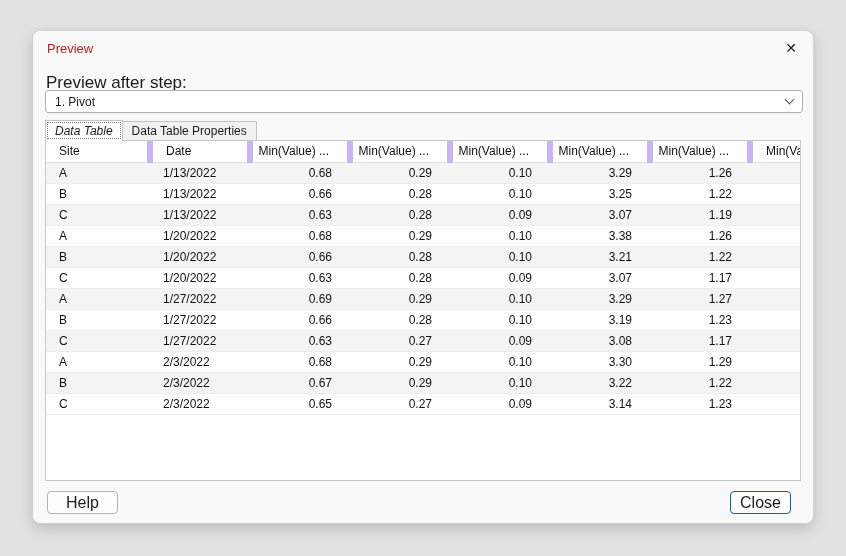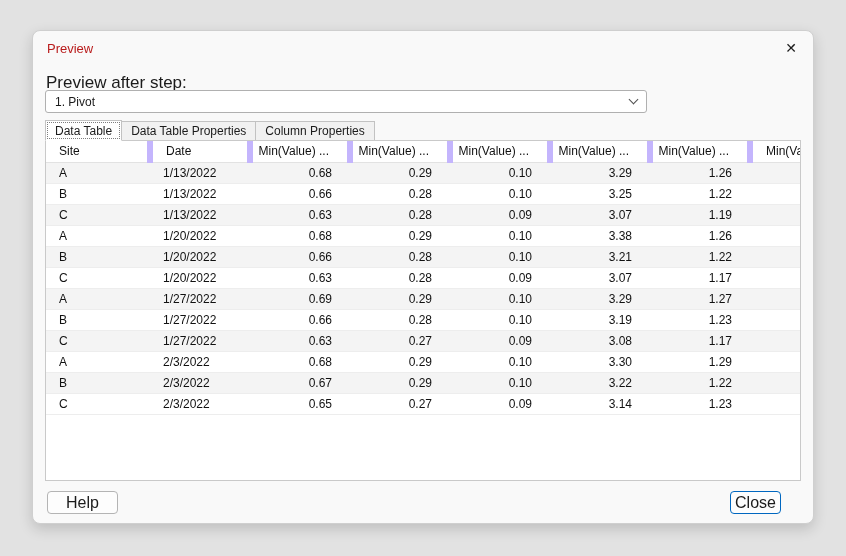--- a/index.html
+++ b/index.html
@@ -22,21 +22,21 @@
   }
   .dialog-close{
     position:absolute; right:12px; top:7px; width:20px; height:20px;
     display:flex; align-items:center; justify-content:center;
     font-size:14px; color:#1b1b1b; cursor:default;
   }
   .field-label{
     position:absolute; left:13px; top:42px; font-size:17px;
   }
   .combobox{
-    position:absolute; left:12px; top:59px; width:602px; height:23px;
+    position:absolute; left:12px; top:59px; width:758px; height:23px;
     background:#ffffff; border:1px solid #b0b0b0; border-radius:3px;
     display:flex; align-items:center; justify-content:space-between;
     padding:0 9px; font-size:12px; cursor:default;
   }
   .chevron{
     width:7px; height:7px;
     border-right:1.4px solid #505050; border-bottom:1.4px solid #505050;
     transform:rotate(45deg); margin-top:-4px;
   }
   .tab-bar{
@@ -45,21 +45,21 @@
   }
   .tab{
     font-size:12px; padding:0 9px; height:19px; line-height:18px;
     background:#f1f1f1; border:1px solid #c2c2c2; border-bottom:none;
     margin-right:-1px; white-space:nowrap; cursor:default;
   }
   .tab.active{
     height:21px; line-height:20px; background:#ffffff;
     border-bottom:1px solid #ffffff; margin-bottom:-1px;
     outline:1px dotted #7d7d7d; outline-offset:-3px;
-    position:relative; z-index:3;
+    position:relative; z-index:3;font-style:italic;
   }
   .tab-page{
     position:absolute; left:12px; top:109px; width:756px; height:341px;
     background:#ffffff; border:1px solid #c9c9c9; overflow:hidden; z-index:1;
   }
   table.grid{
     border-collapse:collapse; width:100%; table-layout:fixed;
     font-size:12px; color:#111;
   }
   .grid th, .grid td{
@@ -77,21 +77,21 @@
   .grid tbody td{ border-bottom:1px solid #ededed; }
   .grid tbody tr:nth-child(odd){ background:#f4f4f4; }
   .grid tbody tr:nth-child(even){ background:#ffffff; }
   .btn{
     position:absolute; height:23px; font-size:16px;
     display:flex; align-items:center; justify-content:center;
     background:#fdfdfd; border:1px solid #b4b4b4; border-radius:4px;
     cursor:default;
   }
   .btn-help{ left:14px; top:460px; width:71px; }
-  .btn-close{ left:697px; top:460px; width:51px; border:1.5px solid var(--accent); }
+  .btn-close{ left:697px; top:460px; width:61px; border:1.5px solid var(--accent); }
 </style>
 </head>
 <body>
 
 <div class="dialog">
 
   <div class="dialog-title">Preview</div>
 
   <div class="dialog-close">
     <span>✕</span>
@@ -100,21 +100,20 @@
   <div class="field-label">Preview after step:</div>
 
   <div class="combobox">
     <span>1. Pivot</span>
     <span class="chevron"></span>
   </div>
 
   <div class="tab-bar">
       <div class="tab active">Data Table</div>
       <div class="tab">Data Table Properties</div>
-      <div class="tab">Column Properties</div>
     </div>
 
   <div class="tab-page">
     <table class="grid">
       <colgroup>
         <col style="width:104px">
           <col style="width:100px">
         <col style="width:100px">
           <col style="width:100px">
         <col style="width:100px">

